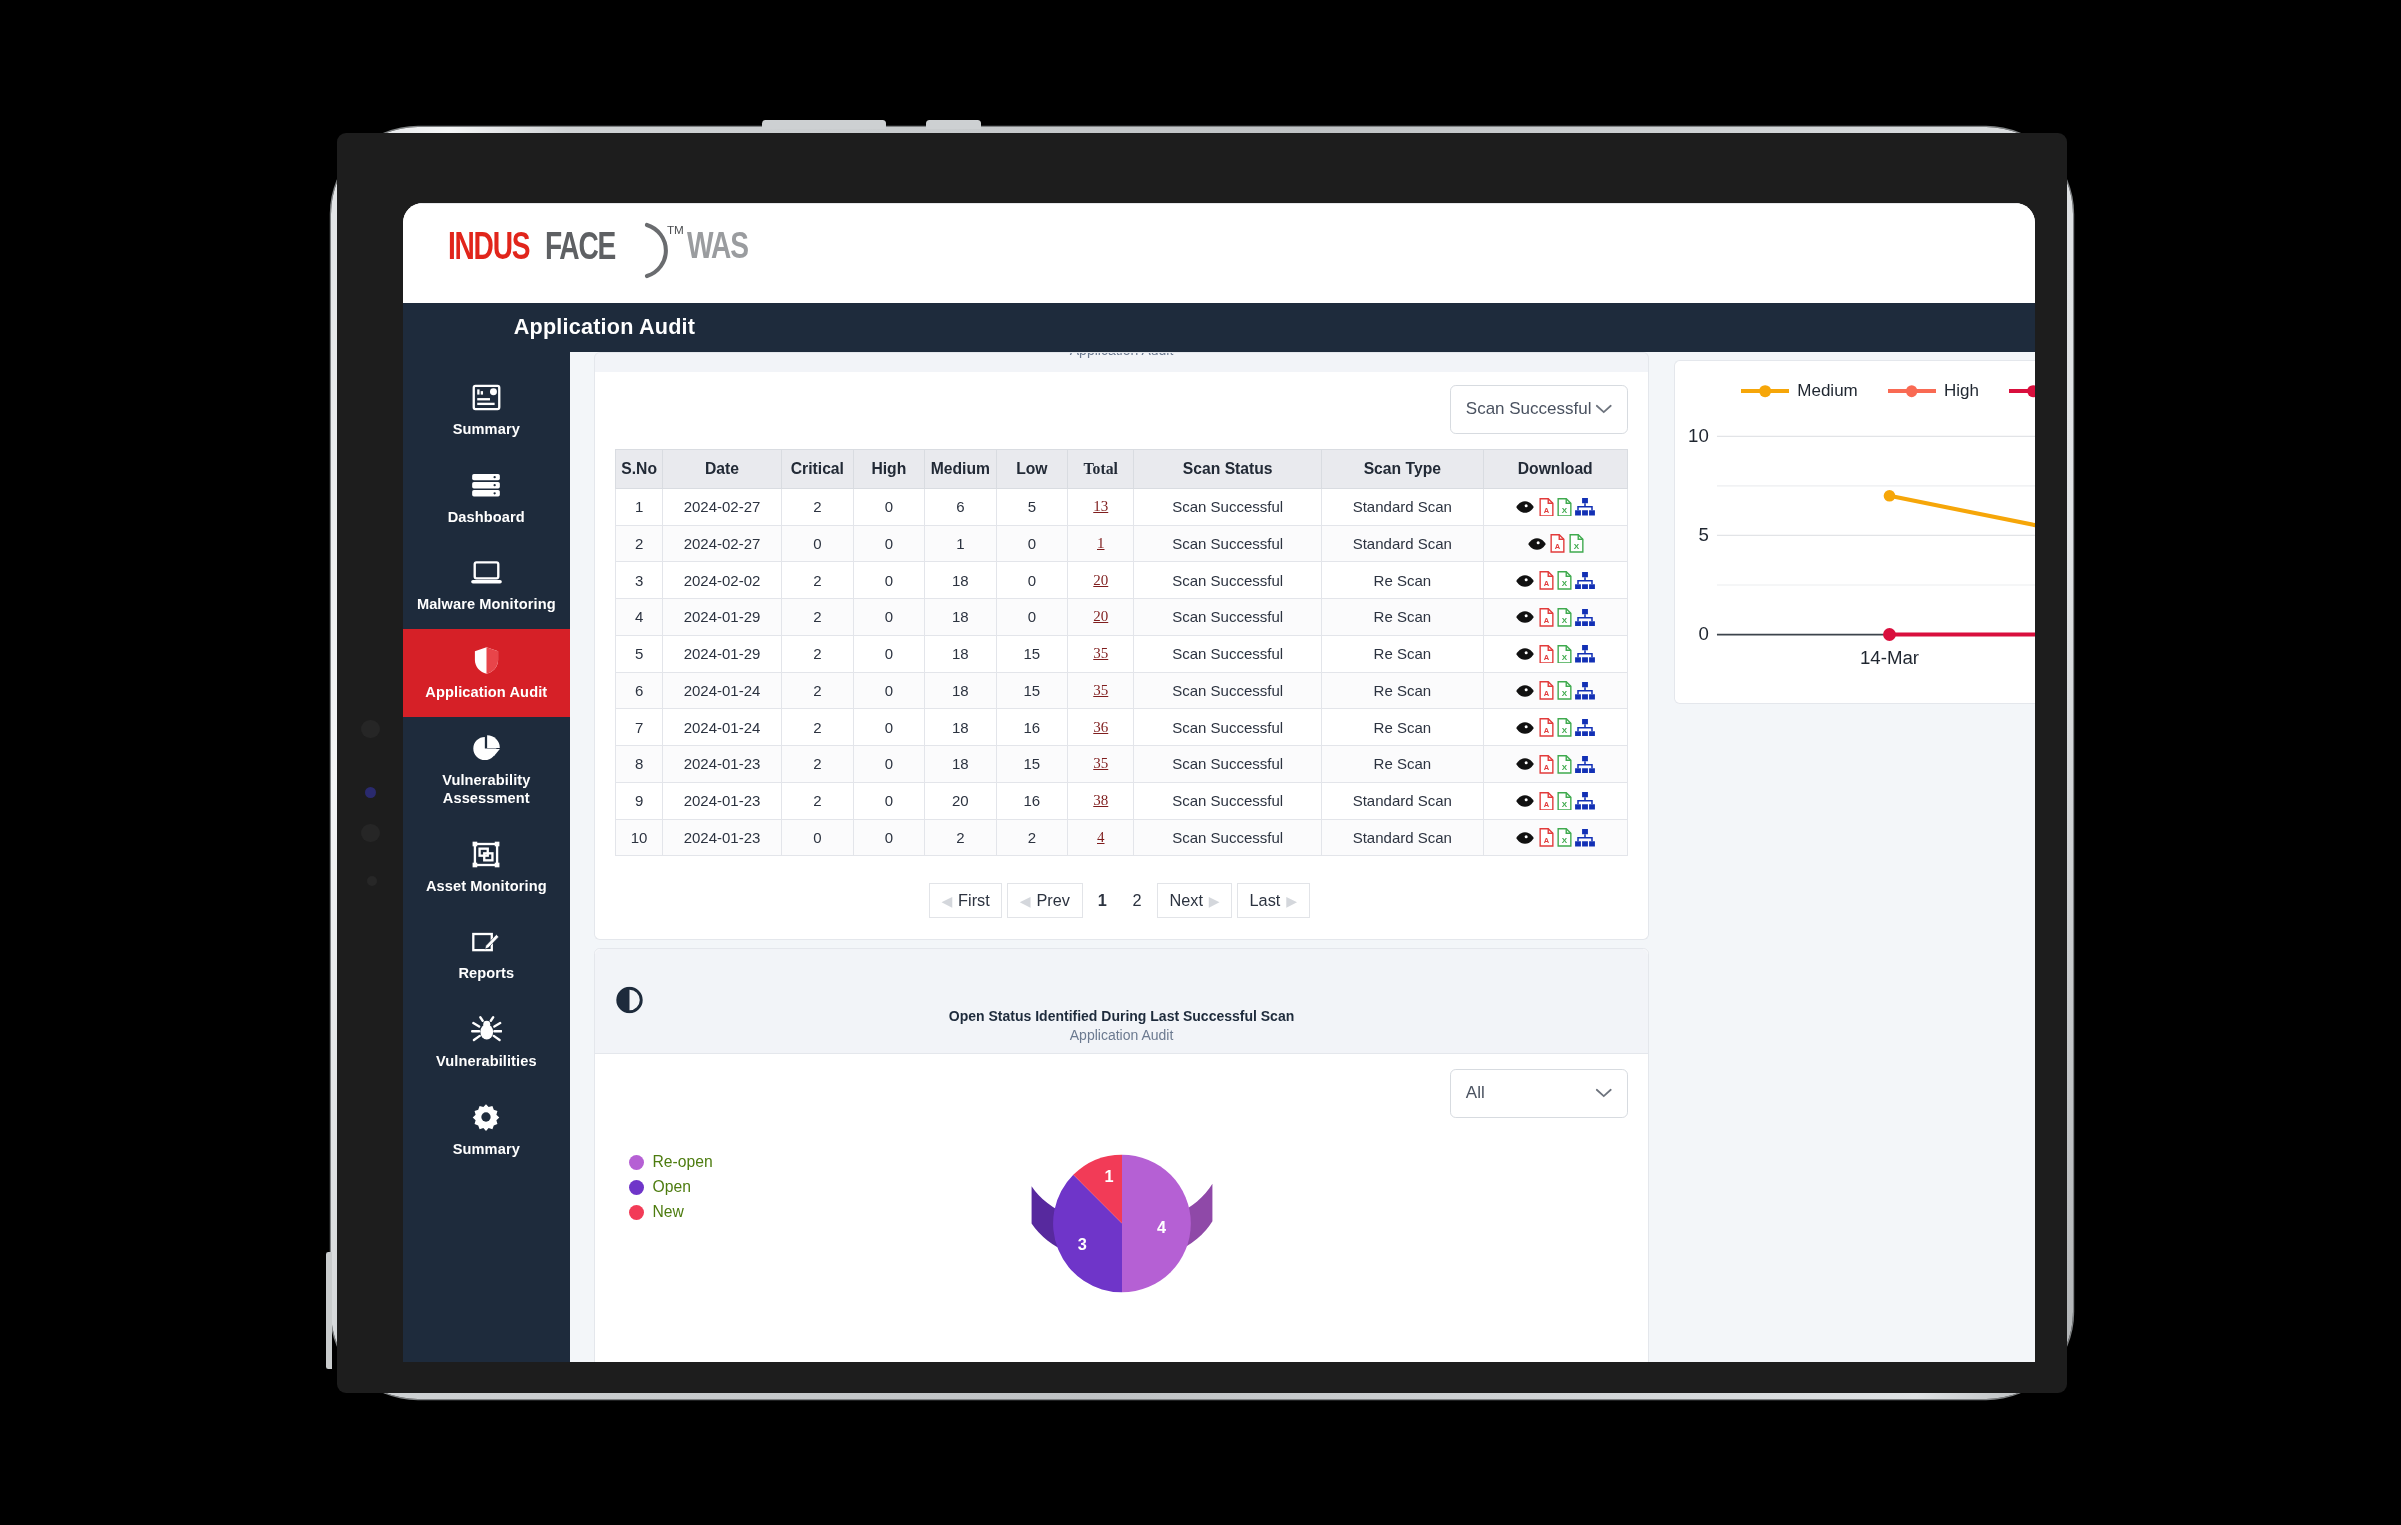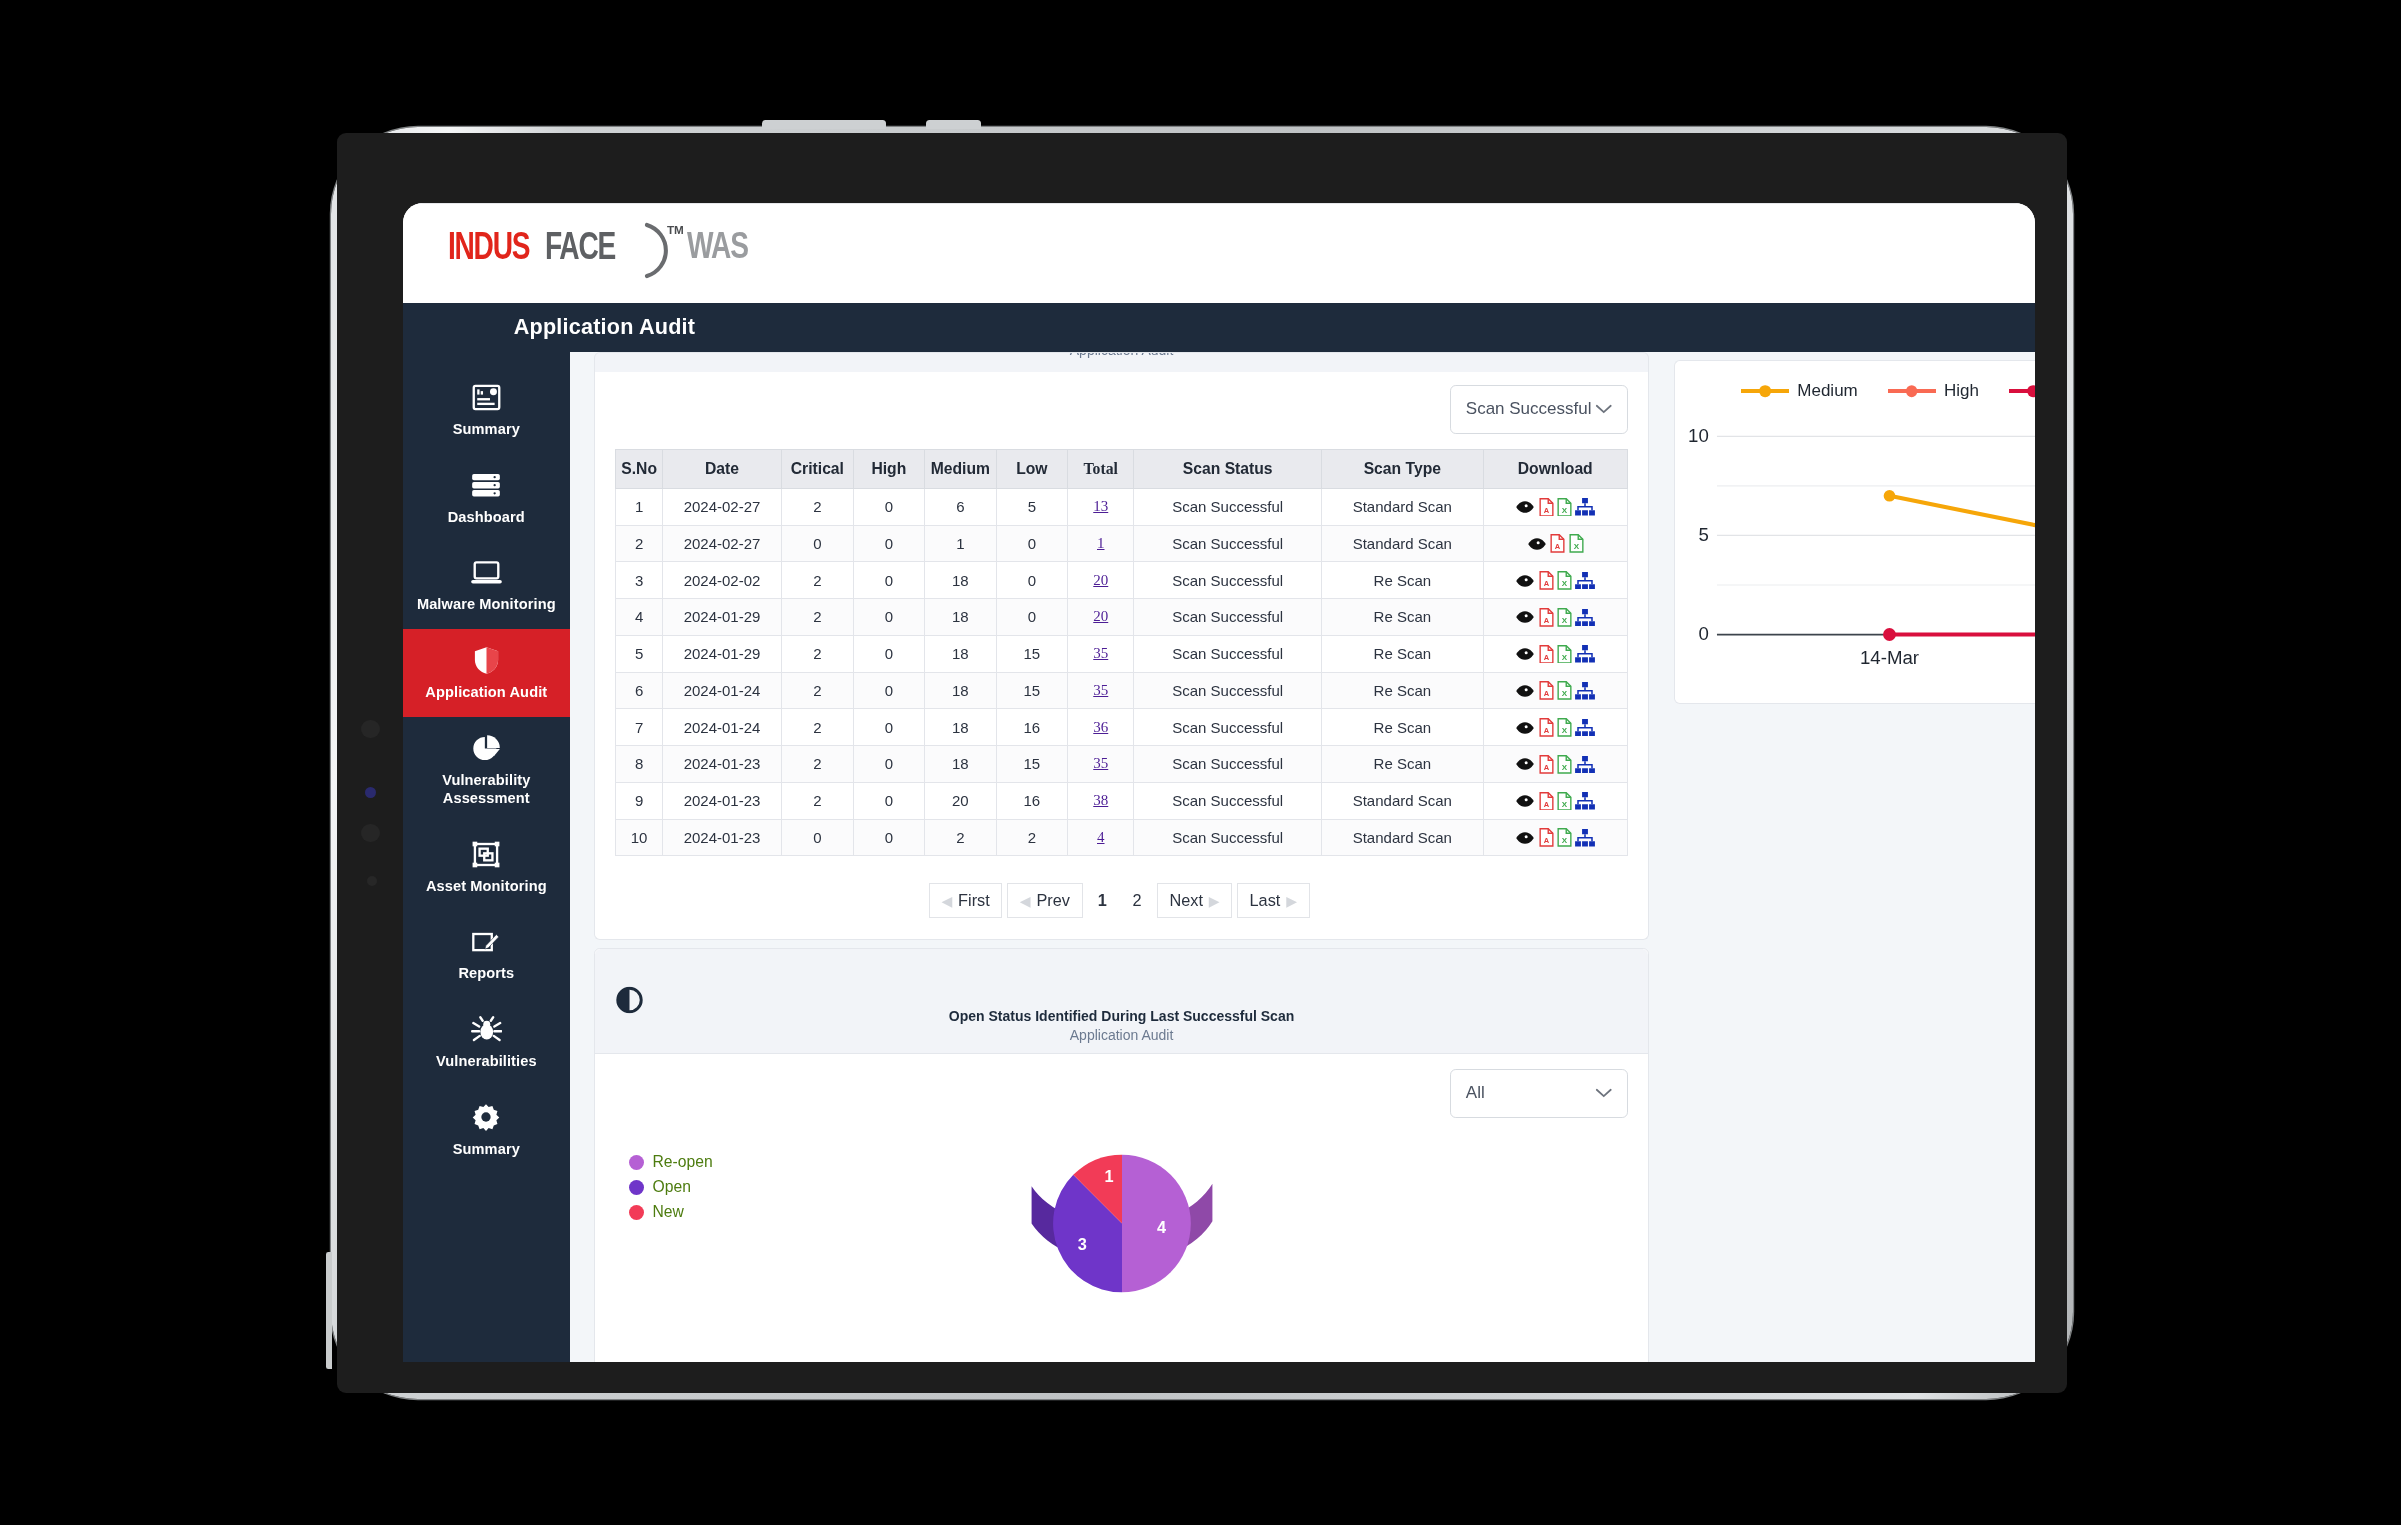--- a/index.html
+++ b/index.html
@@ -84,21 +84,21 @@
   .logo-indus { font-family: "Liberation Sans", sans-serif; font-weight: bold;
     font-size: 38px; letter-spacing: -1.7px; color: #e1251b;
     transform: scaleX(0.74); transform-origin: left center; }
   .logo-face { font-family: "Liberation Sans", sans-serif; font-weight: bold;
     font-size: 38px; letter-spacing: -1.7px; color: #5e6063;
     transform: scaleX(0.74); transform-origin: left center; margin-left: -13px; }
   .logo-arc {
     width: 36px; height: 61px; margin-left: 1.2px; margin-top: -4.7px; position: relative;
   }
   .logo-arc svg { display: block; }
-  .logo-tm { font-size: 11.7px; color: #4a4c4f; margin-left: -9.3px; margin-top: -2.3px; font-weight: bold; text-align: right;}
+  .logo-tm { font-size: 11.7px; color: #4a4c4f; margin-left: -9.3px; margin-top: -2.3px; font-weight: normal; text-align: right;}
   .logo-was { font-family: "Liberation Sans", sans-serif; font-weight: bold;
     font-size: 36px; letter-spacing: -1.2px; color: #9a9c9f;
     transform: scaleX(0.78); transform-origin: left center; margin-left: 3.5px; }
 
   
   #page-title-bar {
     height: 49px;
     background: #1e2b3c;
     display: flex; align-items: center;
     padding-left: 111px;
@@ -218,21 +218,21 @@
     font-size: 15.7px;
     color: #222a36;
   }
   table.audit-table td {
     border: 0.6px solid #e3e5ea;
     padding: 8.2px 3.5px;
     text-align: center;
     background: #ffffff;
   }
   table.audit-table tr:nth-child(even) td { background: #fbfbfc; }
-  .total-link { color: #4c1d95; text-decoration: underline; cursor: pointer; font-weight: normal; }
+  .total-link { color: #7f1d1d; text-decoration: underline; cursor: pointer; font-weight: normal; }
   .dl-cell { white-space: nowrap; }
   .dl-cell svg { vertical-align: middle; margin: 0 1.7px; cursor: pointer; }
 
   .col-sno { width: 45px; margin-top: 28px; }
   .col-date { width: 115px; }
   .col-num { width: 69px; }
   .col-total { width: 64px; font-family: Liberation Serif, serif; }
   .col-status { width: 181px; }
   .col-type { width: 156px; }
   .col-dl { width: 139px; }

